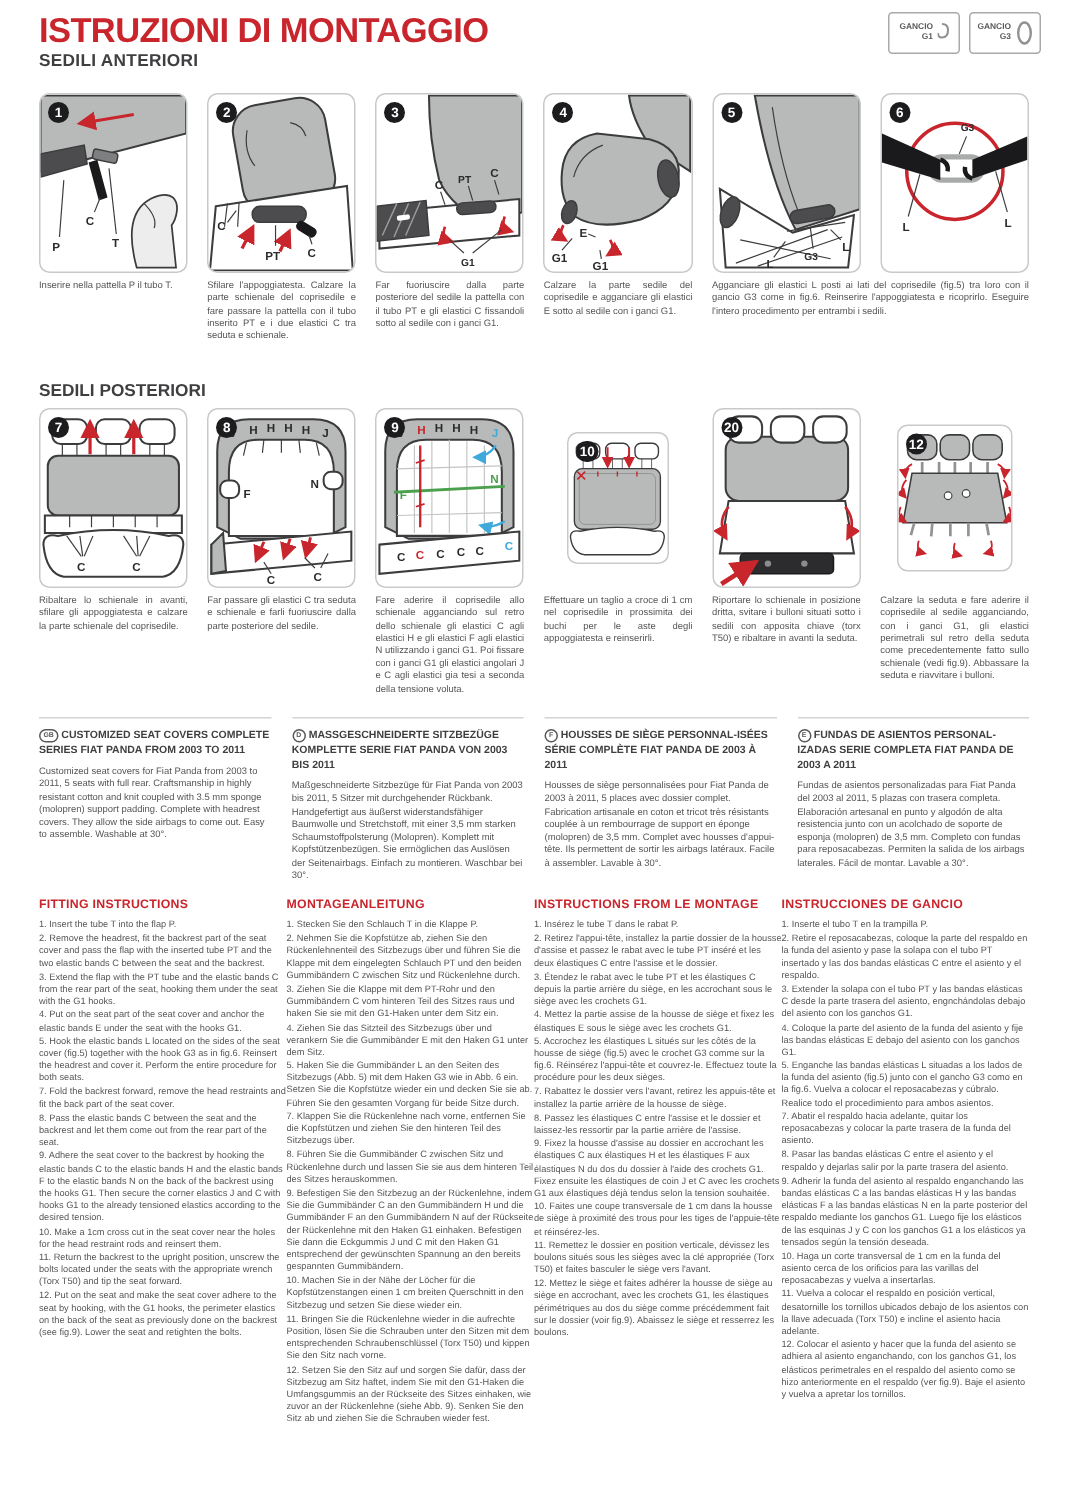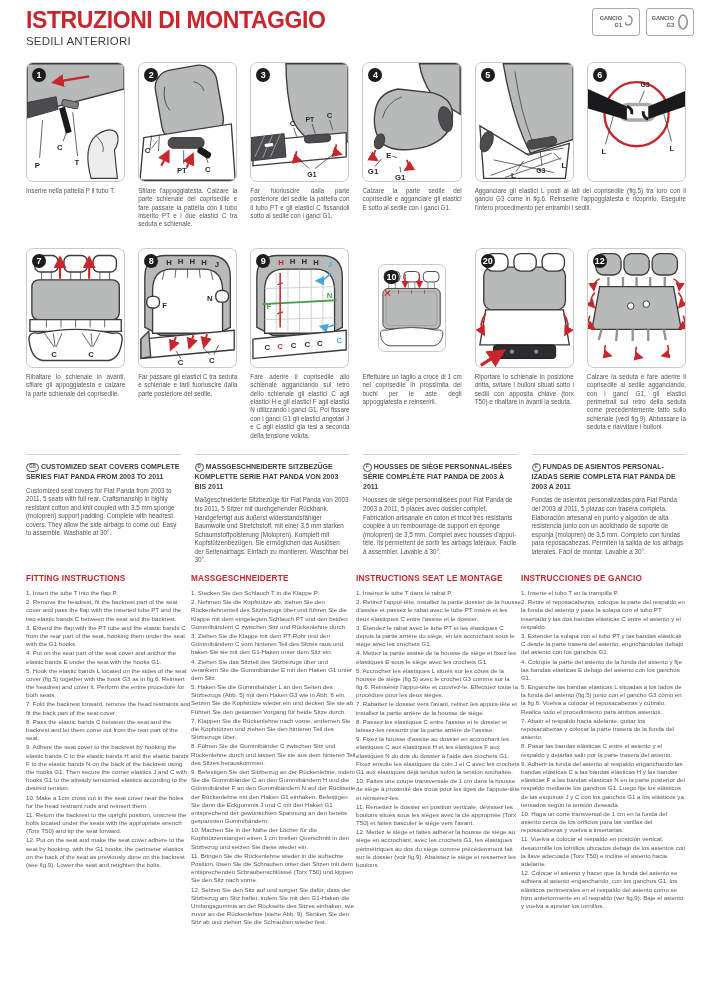--- a/index.html
+++ b/index.html
@@ -2,21 +2,21 @@
 <html><head>
 <meta charset="utf-8">
 <style>
   *{box-sizing:border-box}
   html,body{margin:0;padding:0;background:#fff}
   body{width:712px;height:1000px;overflow:hidden;font-family:"Liberation Sans",sans-serif;color:#414042}
   .page{position:relative;width:712px;height:1000px;padding:0 26px}
   
   .hdr{position:relative;height:62px;padding-top:9px}
   .title{margin:0;font-size:23px;font-weight:bold;color:#C9252C;letter-spacing:-.4px;line-height:1}
-  .sub{margin:3px 0 0;font-size:11.5px;font-weight:normal;color:#3f3f41;letter-spacing:.2px}
+  .sub{margin:3px 0 0;font-size:11.5px;font-weight:bold;color:#3f3f41;letter-spacing:.2px}
   .hooks{position:absolute;top:8px;right:-8px;display:flex;gap:6px}
   .hookbox{width:48px;height:28px;border:1px solid #a7a9aa;border-radius:3px;display:flex;align-items:center;justify-content:flex-end;gap:3px;padding:2px 4px;background:#fff}
   .hl{display:flex;flex-direction:column;align-items:flex-end;font-size:5.6px;font-weight:bold;color:#58585a;line-height:1.25}
   .hookbox svg{flex:0 0 auto}
   
   .figrow{display:grid;grid-template-columns:repeat(6,1fr);gap:13px;height:120px}
   .panel{position:relative;border:1px solid #c8cac9;border-radius:7px;overflow:hidden;background:#fff}
   .badge{position:absolute;top:5px;left:5px;min-width:14px;height:14px;border-radius:8px;background:#1c1c1e;color:#fff;font-size:9px;font-weight:bold;display:flex;align-items:center;justify-content:center;padding:0 2px;z-index:2}
   .panel svg{position:absolute;inset:0;width:100%;height:100%}
   .caprow{display:grid;grid-template-columns:repeat(6,1fr);gap:13px;height:66px;padding-top:5px}
@@ -227,20 +227,23 @@
   </div>
 
   <div class="caprow">
     <div class="cap">Inserire nella pattella P il tubo T.</div>
     <div class="cap">Sfilare l'appoggiatesta. Calzare la parte schienale del coprisedile e fare passare la pattella con il tubo inserito PT e i due elastici C tra seduta e schienale.</div>
     <div class="cap">Far fuoriuscire dalla parte posteriore del sedile la pattella con il tubo PT e gli elastici C fissandoli sotto al sedile con i ganci G1.</div>
     <div class="cap">Calzare la parte sedile del coprisedile e agganciare gli elastici E sotto al sedile con i ganci G1.</div>
     <div class="cap span2">Agganciare gli elastici L posti ai lati del coprisedile (fig.5) tra loro con il gancio G3 come in fig.6. Reinserire l'appoggiatesta e ricoprirlo. Eseguire l'intero procedimento per entrambi i sedili.</div>
   </div>
 
+  <div class="rearh">
+    <h2>SEDILI POSTERIORI</h2>
+  </div>
 
   <div class="figrow">
 
     <figure class="panel" style="margin:0">
       <span class="badge">7</span>
       <svg viewBox="0 0 100 120">
         <g class="wht" stroke-width="1.2">
           <rect x="8" y="6" width="24" height="17" rx="6"></rect>
             <rect x="38" y="6" width="24" height="17" rx="6"></rect>
             <rect x="68" y="6" width="24" height="17" rx="6"></rect>
@@ -394,21 +397,21 @@
         <path class="wht" d="M10,62 L90,62 L96,98 L4,98 Z"></path>
         <path class="red" d="M10,66 q-8,10 -2,21" stroke-width="1.8" marker-end="url(#mred)"></path>
         <path class="red" d="M90,66 q8,10 2,21" stroke-width="1.8" marker-end="url(#mred)"></path>
         <rect x="18" y="98" width="64" height="14" rx="3" fill="#2c2c2e" stroke="#1a1a1c"></rect>
         <circle cx="37" cy="105" r="2.2" fill="#8a8c8e"></circle>
         <circle cx="62" cy="105" r="2.2" fill="#8a8c8e"></circle>
         <line class="red" x1="5" y1="119" x2="27" y2="105" stroke-width="3.2" marker-end="url(#mred)"></line>
       </svg>
     </figure>
 
-    <figure class="panel" style="margin:0">
+    <figure class="panel" style="margin:11px">
       <span class="badge">12</span>
       <svg viewBox="0 0 100 120">
         <g class="outl">
           <rect x="8" y="4" width="26" height="22" rx="8"></rect>
             <rect x="37" y="4" width="26" height="22" rx="8"></rect>
             <rect x="66" y="4" width="26" height="22" rx="8"></rect>
         </g>
         <g class="tick">
           <line x1="21" y1="28" x2="21" y2="38"></line>
             <line x1="36" y1="28" x2="36" y2="38"></line>
@@ -480,37 +483,37 @@
           <p class="step">5. Hook the elastic bands L located on the sides of the seat cover (fig.5) together with the hook G3 as in fig.6. Reinsert the headrest and cover it. Perform the entire procedure for both seats.</p>
           <p class="step">7. Fold the backrest forward, remove the head restraints and fit the back part of the seat cover.</p>
           <p class="step">8. Pass the elastic bands C between the seat and the backrest and let them come out from the rear part of the seat.</p>
           <p class="step">9. Adhere the seat cover to the backrest by hooking the elastic bands C to the elastic bands H and the elastic bands F to the elastic bands N on the back of the backrest using the hooks G1. Then secure the corner elastics J and C with hooks G1 to the already tensioned elastics according to the desired tension.</p>
           <p class="step">10. Make a 1cm cross cut in the seat cover near the holes for the head restraint rods and reinsert them.</p>
           <p class="step">11. Return the backrest to the upright position, unscrew the bolts located under the seats with the appropriate wrench (Torx T50) and tip the seat forward.</p>
           <p class="step">12. Put on the seat and make the seat cover adhere to the seat by hooking, with the G1 hooks, the perimeter elastics on the back of the seat as previously done on the backrest (see fig.9). Lower the seat and retighten the bolts.</p>
         </div>
     </div>
     <div>
-      <h3>MASSGESCHNEIDERTE</h3>
+      <h3>MONTAGEANLEITUNG</h3>
       <div class="steps">
           <p class="step">1. Stecken Sie den Schlauch T in die Klappe P.</p>
           <p class="step">2. Nehmen Sie die Kopfstütze ab, ziehen Sie den Rückenlehnenteil des Sitzbezugs über und führen Sie die Klappe mit dem eingelegten Schlauch PT und den beiden Gummibändern C zwischen Sitz und Rückenlehne durch.</p>
           <p class="step">3. Ziehen Sie die Klappe mit dem PT-Rohr und den Gummibändern C vom hinteren Teil des Sitzes raus und haken Sie sie mit den G1-Haken unter dem Sitz ein.</p>
           <p class="step">4. Ziehen Sie das Sitzteil des Sitzbezugs über und verankern Sie die Gummibänder E mit den Haken G1 unter dem Sitz.</p>
           <p class="step">5. Haken Sie die Gummibänder L an den Seiten des Sitzbezugs (Abb. 5) mit dem Haken G3 wie in Abb. 6 ein. Setzen Sie die Kopfstütze wieder ein und decken Sie sie ab. Führen Sie den gesamten Vorgang für beide Sitze durch.</p>
           <p class="step">7. Klappen Sie die Rückenlehne nach vorne, entfernen Sie die Kopfstützen und ziehen Sie den hinteren Teil des Sitzbezugs über.</p>
           <p class="step">8. Führen Sie die Gummibänder C zwischen Sitz und Rückenlehne durch und lassen Sie sie aus dem hinteren Teil des Sitzes herauskommen.</p>
           <p class="step">9. Befestigen Sie den Sitzbezug an der Rückenlehne, indem Sie die Gummibänder C an den Gummibändern H und die Gummibänder F an den Gummibändern N auf der Rückseite der Rückenlehne mit den Haken G1 einhaken. Befestigen Sie dann die Eckgummis J und C mit den Haken G1 entsprechend der gewünschten Spannung an den bereits gespannten Gummibändern.</p>
           <p class="step">10. Machen Sie in der Nähe der Löcher für die Kopfstützenstangen einen 1 cm breiten Querschnitt in den Sitzbezug und setzen Sie diese wieder ein.</p>
           <p class="step">11. Bringen Sie die Rückenlehne wieder in die aufrechte Position, lösen Sie die Schrauben unter den Sitzen mit dem entsprechenden Schraubenschlüssel (Torx T50) und kippen Sie den Sitz nach vorne.</p>
           <p class="step">12. Setzen Sie den Sitz auf und sorgen Sie dafür, dass der Sitzbezug am Sitz haftet, indem Sie mit den G1-Haken die Umfangsgummis an der Rückseite des Sitzes einhaken, wie zuvor an der Rückenlehne (siehe Abb. 9). Senken Sie den Sitz ab und ziehen Sie die Schrauben wieder fest.</p>
         </div>
     </div>
     <div>
-      <h3>INSTRUCTIONS SEAT LE MONTAGE</h3>
+      <h3>INSTRUCTIONS FROM LE MONTAGE</h3>
       <div class="steps">
           <p class="step">1. Insérez le tube T dans le rabat P.</p>
           <p class="step">2. Retirez l'appui-tête, installez la partie dossier de la housse d'assise et passez le rabat avec le tube PT inséré et les deux élastiques C entre l'assise et le dossier.</p>
           <p class="step">3. Étendez le rabat avec le tube PT et les élastiques C depuis la partie arrière du siège, en les accrochant sous le siège avec les crochets G1.</p>
           <p class="step">4. Mettez la partie assise de la housse de siège et fixez les élastiques E sous le siège avec les crochets G1.</p>
           <p class="step">5. Accrochez les élastiques L situés sur les côtés de la housse de siège (fig.5) avec le crochet G3 comme sur la fig.6. Réinsérez l'appui-tête et couvrez-le. Effectuez toute la procédure pour les deux sièges.</p>
           <p class="step">7. Rabattez le dossier vers l'avant, retirez les appuis-tête et installez la partie arrière de la housse de siège.</p>
           <p class="step">8. Passez les élastiques C entre l'assise et le dossier et laissez-les ressortir par la partie arrière de l'assise.</p>
           <p class="step">9. Fixez la housse d'assise au dossier en accrochant les élastiques C aux élastiques H et les élastiques F aux élastiques N du dos du dossier à l'aide des crochets G1. Fixez ensuite les élastiques de coin J et C avec les crochets G1 aux élastiques déjà tendus selon la tension souhaitée.</p>
           <p class="step">10. Faites une coupe transversale de 1 cm dans la housse de siège à proximité des trous pour les tiges de l'appuie-tête et réinsérez-les.</p>

